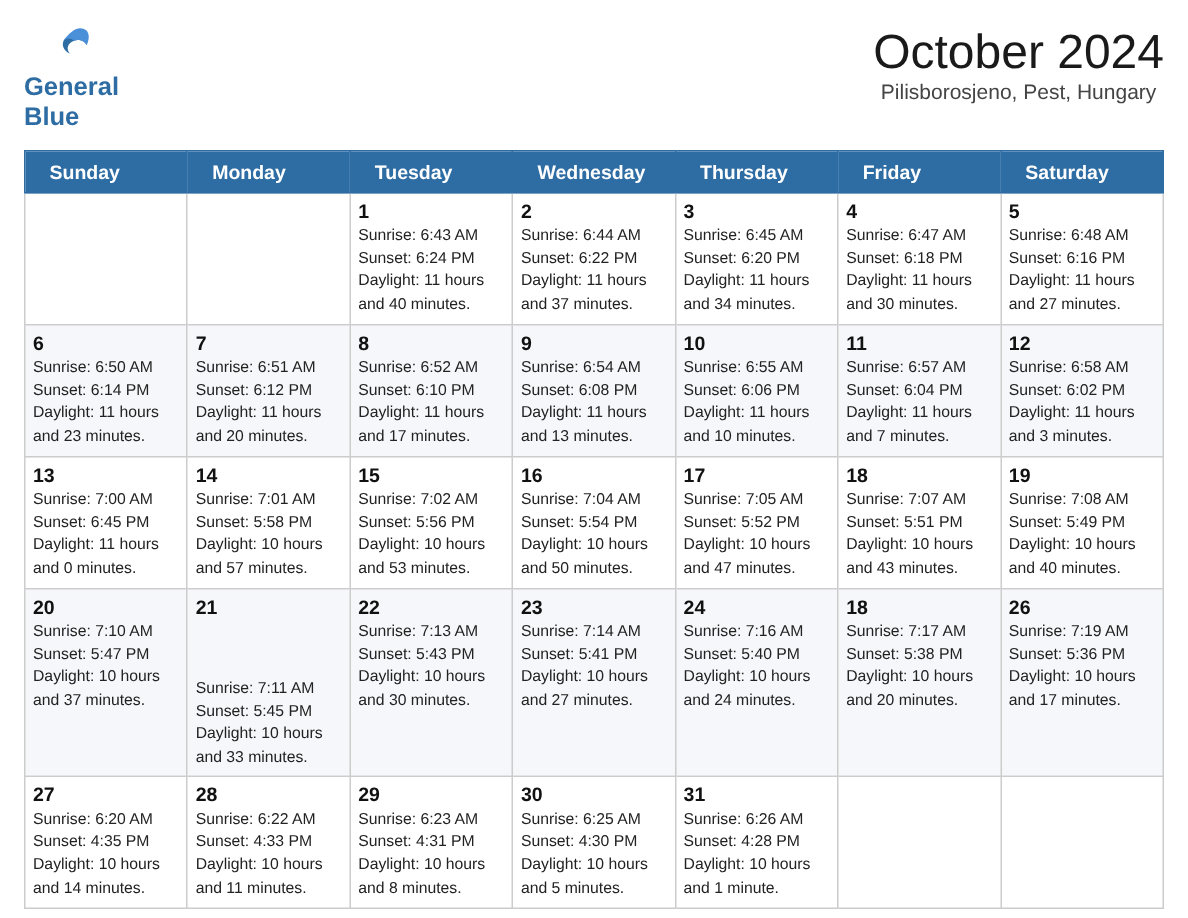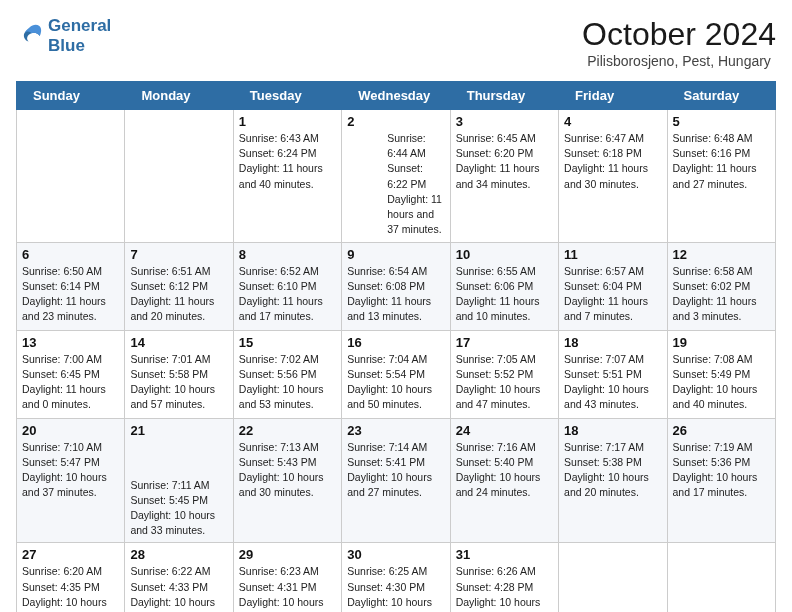--- a/index.html
+++ b/index.html
@@ -13,20 +13,21 @@
     .header {
       display: flex;
       justify-content: space-between;
       align-items: flex-start;
       margin-bottom: 12px;
     }
     .logo {
       display: flex;
       align-items: center;
       gap: 4px;
+      flex-direction: column;
     }
     .logo-bird {
       width: 28px;
       height: 28px;
     }
     .title-block {
       text-align: center;
     }
     .month-title {
       font-size: 32px;
@@ -115,21 +116,21 @@
         <td class="empty-cell"></td>
         <td class="empty-cell"></td>
         <td>
           <div class="day-num">1</div>
           <div class="day-info" style="white-space: pre-line;">Sunrise: 6:43 AM
 Sunset: 6:24 PM
 Daylight: 11 hours and 40 minutes.</div>
         </td>
         <td>
           <div class="day-num">2</div>
-          <div class="day-info" style="white-space: pre-line; margin-left: 40px;">Sunrise: 6:44 AM
+          <div class="day-info" style="white-space: pre-line;">Sunrise: 6:44 AM
 Sunset: 6:22 PM
 Daylight: 11 hours and 37 minutes.</div>
         </td>
         <td>
           <div class="day-num">3</div>
           <div class="day-info" style="white-space: pre-line;">Sunrise: 6:45 AM
 Sunset: 6:20 PM
 Daylight: 11 hours and 34 minutes.</div>
         </td>
         <td>

